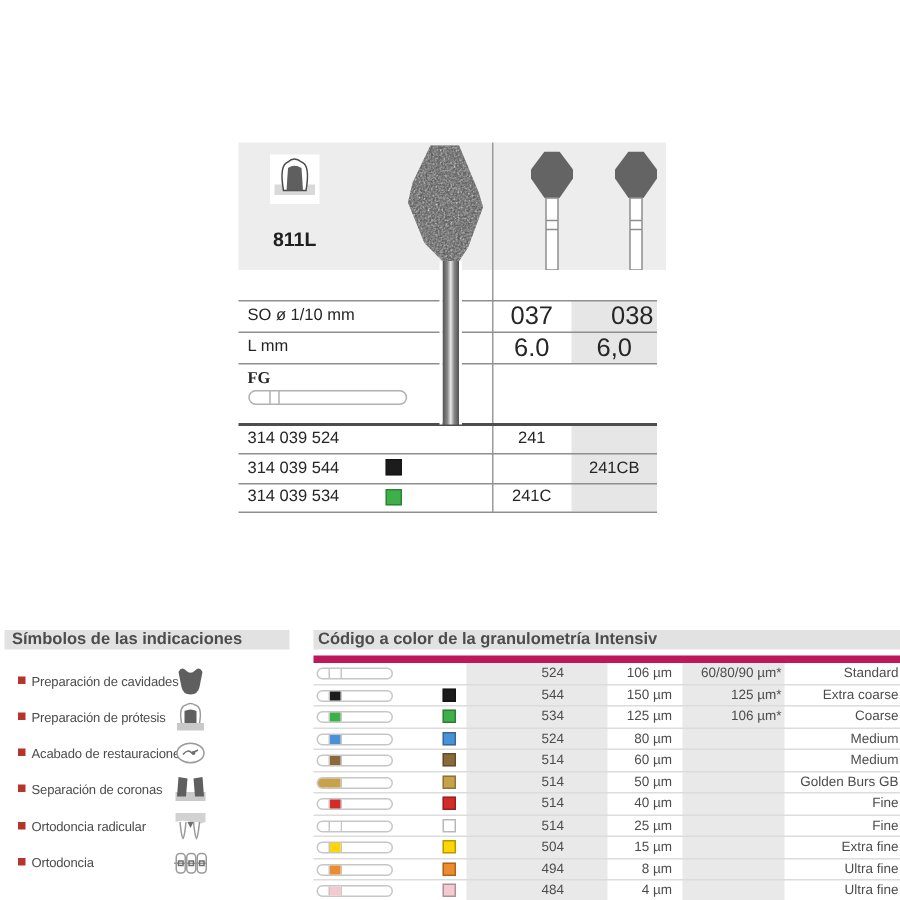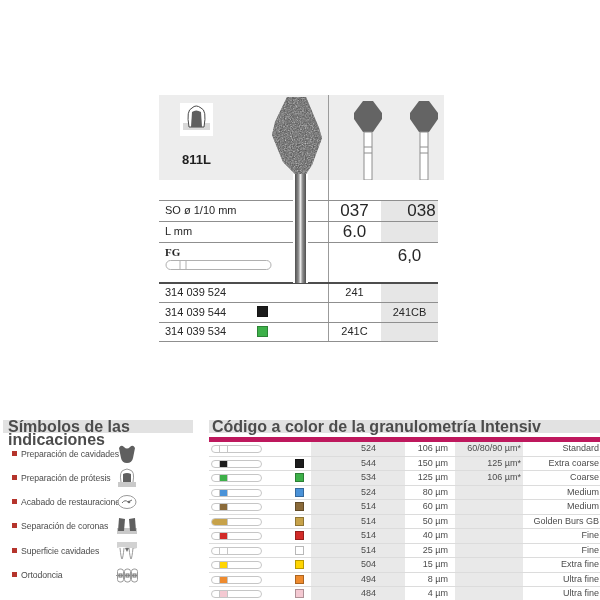--- a/index.html
+++ b/index.html
@@ -27,21 +27,21 @@
   .order-val{position:absolute;font-size:11px;text-align:center;}
   .order-sq{position:absolute;left:257px;width:11px;height:11px;border:1px solid rgba(0,0,0,0.25);box-sizing:border-box;}
 
   .bur-shank{position:absolute;left:293px;top:174px;width:11px;height:109px;z-index:3;
              border-left:2px solid #fff;border-right:2px solid #fff;
              background:linear-gradient(90deg,#4f4f4f 0%,#8a8a8a 30%,#e9e9e9 50%,#8a8a8a 70%,#4f4f4f 100%);}
   .bur-head{position:absolute;left:269px;top:95px;z-index:3;}
   .small-bur{position:absolute;top:101px;}
 
   
-  .sec-header{position:absolute;height:13px;background:#e2e2e2;font-size:16px;font-weight:bold;
+  .sec-header{position:absolute;height:13px;background:#e2e2e2;font-size:11px;font-weight:bold;
               color:#4c4c4c;line-height:13px;box-sizing:border-box;}
   .ind-header{left:3px;top:420px;width:190px;padding-left:5px;}
   .ind-item{position:absolute;left:12px;width:178px;height:22px;}
   .ind-bullet{position:absolute;left:0;top:8px;width:5px;height:5px;}
   .ind-label{position:absolute;left:9px;top:0;line-height:22px;font-size:8.7px;color:#4c4c4c;letter-spacing:-0.1px;}
   .ind-icon{position:absolute;left:104px;top:0;width:22px;height:22px;}
 
   
   .grit-header{left:209px;top:420px;width:391px;padding-left:3px;}
   .grit-table{position:absolute;left:209px;top:437px;width:391px;height:161px;border-top:5px solid #be185d;box-sizing:border-box;}
@@ -122,21 +122,21 @@
   <div class="hline thick" style="top:282px;"></div>
   <div class="hline" style="top:302px;"></div>
   <div class="hline" style="top:322px;"></div>
   <div class="hline" style="top:341px;"></div>
 
   <div class="spec-label" style="top:200px;">SO ø 1/10 mm</div>
   <div class="spec-val c1" style="top:200px;">037</div>
   <div class="spec-val c2" style="top:200px;padding-left:12px;">038</div>
   <div class="spec-label" style="top:221px;">L mm</div>
   <div class="spec-val c1" style="top:221px;">6.0</div>
-  <div class="spec-val c2" style="top:221px;margin-top:24px;">6,0</div>
+  <div class="spec-val c2" style="top:221px;">6,0</div>
 
   <div class="fg-label">FG</div>
   <svg class="fg-icon" width="110" height="14" viewBox="0 0 110 14">
     <rect x="2" y="2.5" width="105" height="9" rx="4.5" fill="#fff" stroke="#b0b0b0" stroke-width="1"></rect>
     <line x1="16" y1="2.5" x2="16" y2="11.5" stroke="#b0b0b0" stroke-width="1"></line>
     <line x1="22" y1="2.5" x2="22" y2="11.5" stroke="#b0b0b0" stroke-width="1"></line>
   </svg>
 
   <div class="order-code" style="top:286px;">314 039 524</div>
 
@@ -196,21 +196,21 @@
       <svg width="22" height="22" viewBox="0 0 22 22">
         <rect x="1" y="13" width="20" height="6" fill="#c9c9c9"></rect>
         <path d="M3,3 L9,4 L8,16 L2,16 Z" fill="#5f5f5f"></path>
         <path d="M13,4 L19,3 L20,16 L14,16 Z" fill="#5f5f5f"></path>
       </svg>
     </span>
   </div>
 
   <div class="ind-item" style="top:540px;">
     <span class="ind-bullet" style="background: rgb(181, 52, 44);"></span>
-    <span class="ind-label">Superficie cavidades</span>
+    <span class="ind-label">Ortodoncia radicular</span>
     <span class="ind-icon">
       <svg width="22" height="22" viewBox="0 0 22 22">
         <path d="M1,2 L21,2 L21,8 Q16,10 11,8 Q6,6 1,8 Z" fill="#d2d2d2"></path>
         <path d="M4,8 Q5,18 6,19 Q7,18 8,8" fill="#fff" stroke="#9a9a9a"></path>
         <path d="M13,8 Q14,18 15,19 Q16,18 17,8" fill="#fff" stroke="#9a9a9a"></path>
         <path d="M9,8 L11,12 L13,8" fill="#6e6e6e"></path>
       </svg>
     </span>
   </div>
 

